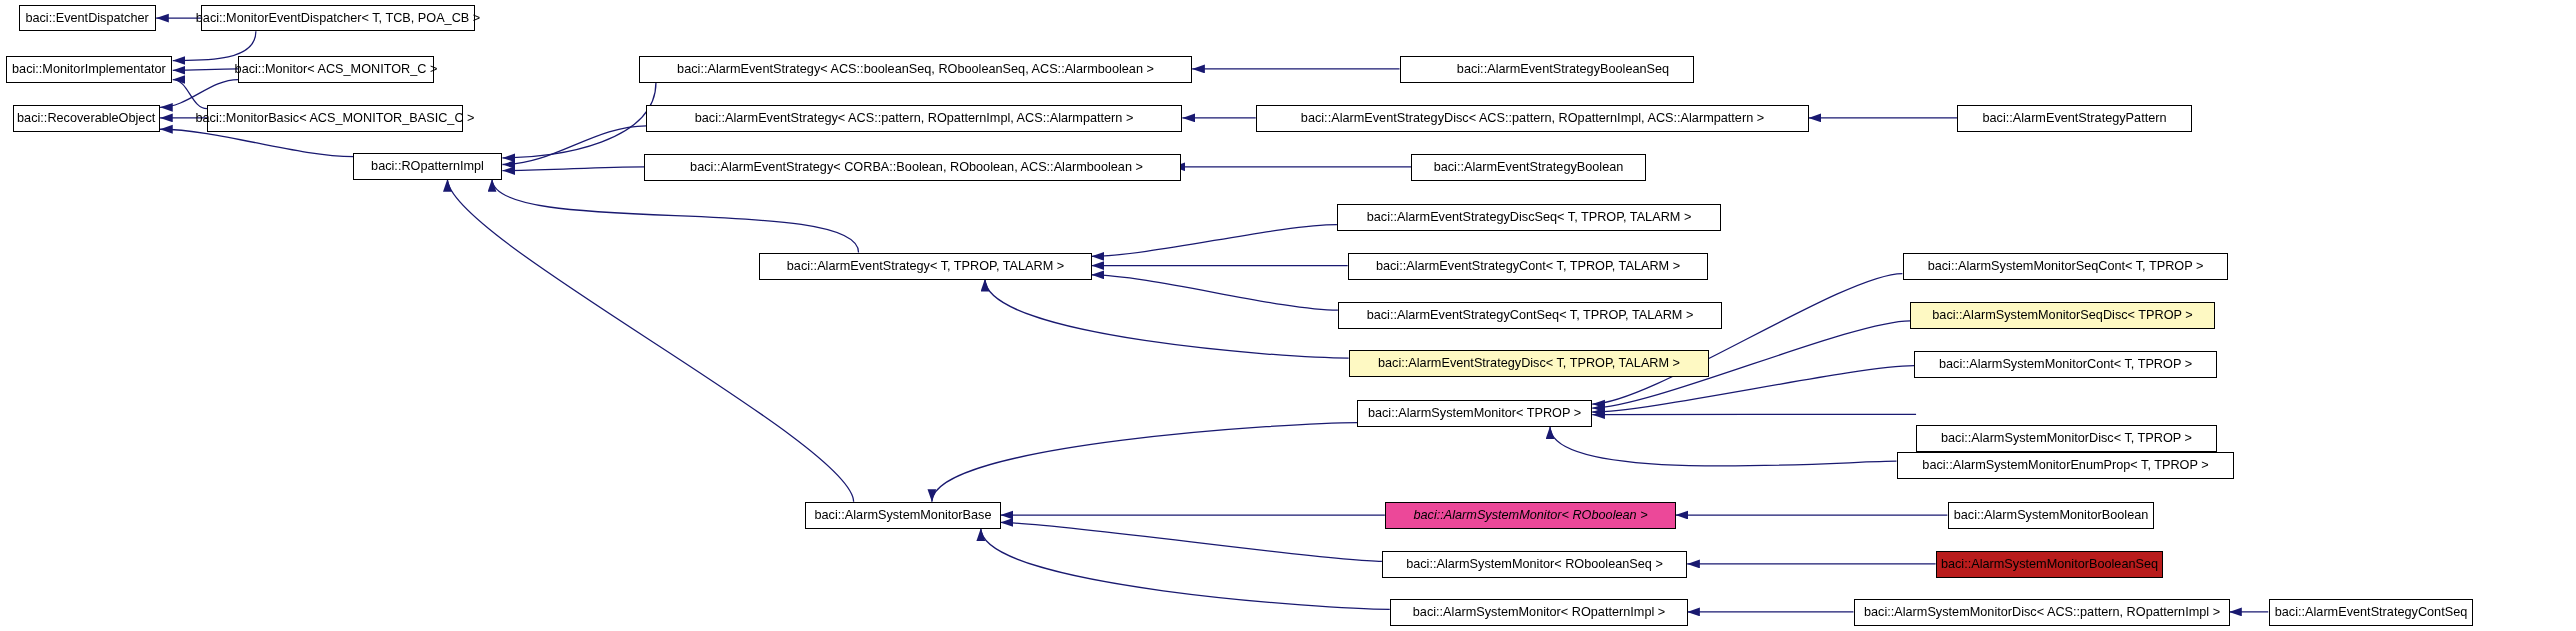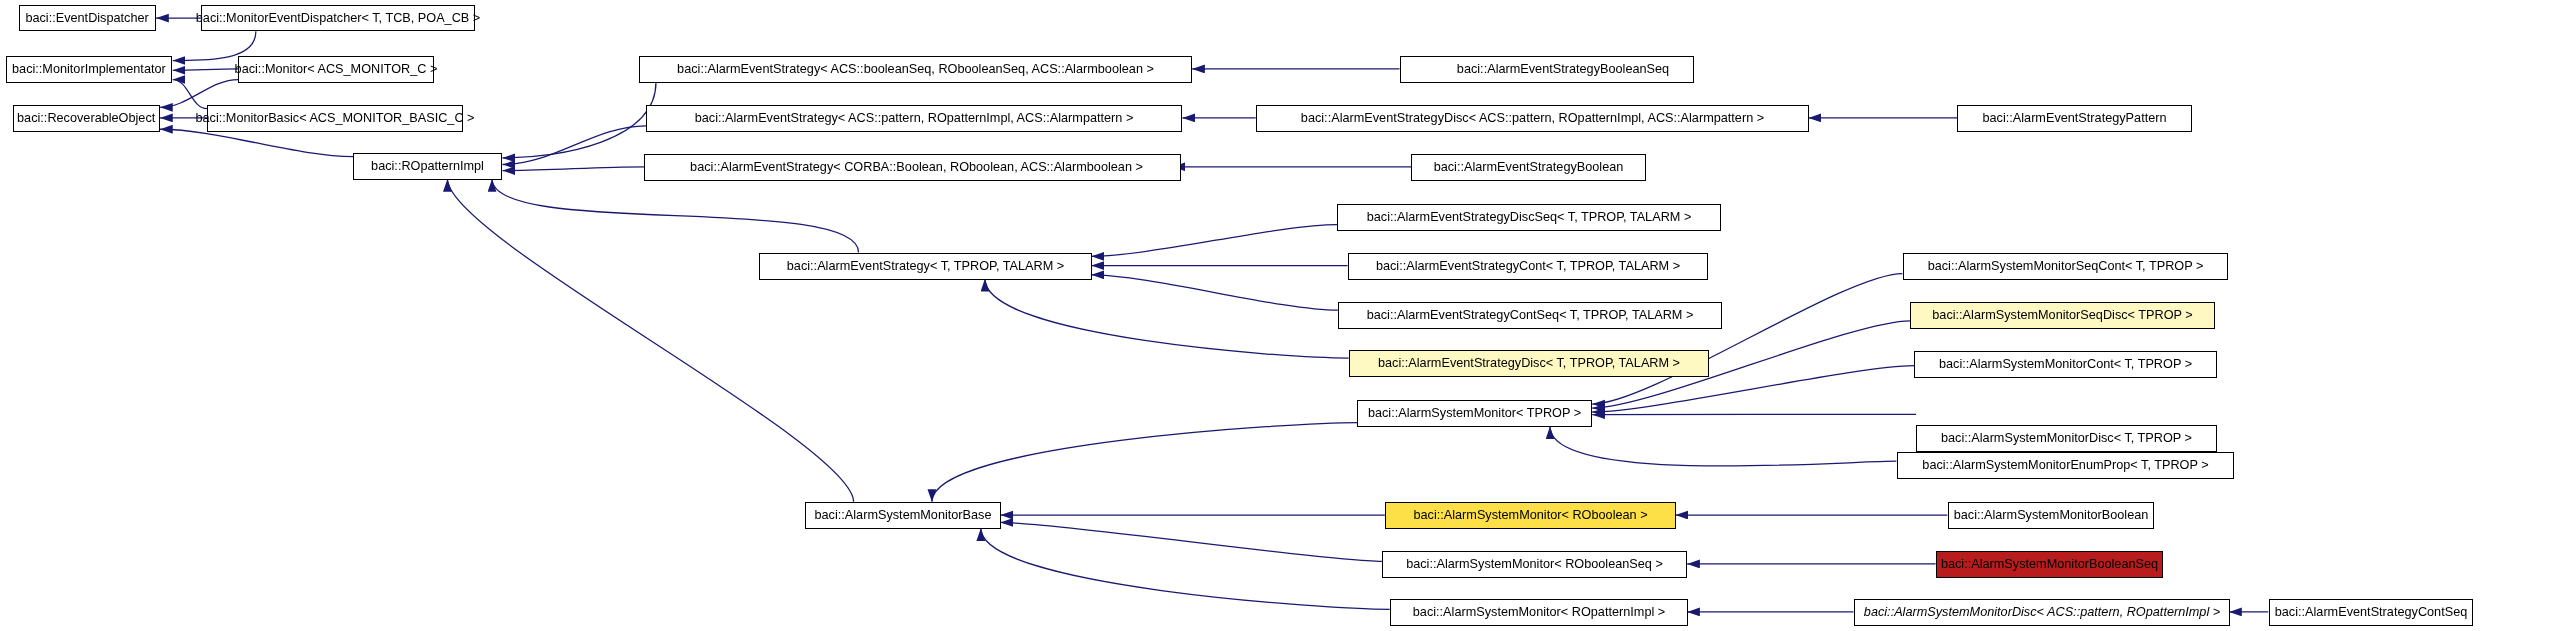--- a/index.html
+++ b/index.html
@@ -109,22 +109,22 @@
       <div class="class-node" style="left: 1348px; top: 253px; width: 358px; background: rgb(255, 255, 255); border-color: rgb(0, 0, 0); color: rgb(0, 0, 0);">baci::AlarmEventStrategyCont&lt; T, TPROP, TALARM &gt;</div>
       <div class="class-node" style="left: 1338px; top: 302px; width: 382px; background: rgb(255, 255, 255); border-color: rgb(0, 0, 0); color: rgb(0, 0, 0);">baci::AlarmEventStrategyContSeq&lt; T, TPROP, TALARM &gt;</div>
       <div class="class-node" style="left: 1349px; top: 350px; width: 358px; background: #fef9c3; border-color: rgb(0, 0, 0); color: rgb(0, 0, 0);">baci::AlarmEventStrategyDisc&lt; T, TPROP, TALARM &gt;</div>
       <div class="class-node" style="left: 1357px; top: 400px; width: 233px; background: rgb(255, 255, 255); border-color: rgb(0, 0, 0); color: rgb(0, 0, 0);">baci::AlarmSystemMonitor&lt; TPROP &gt;</div>
       <div class="class-node" style="left: 1903px; top: 253px; width: 323px; background: rgb(255, 255, 255); border-color: rgb(0, 0, 0); color: rgb(0, 0, 0);">baci::AlarmSystemMonitorSeqCont&lt; T, TPROP &gt;</div>
       <div class="class-node" style="left: 1910px; top: 302px; width: 303px; background: #fef9c3; border-color: rgb(0, 0, 0); color: rgb(0, 0, 0);">baci::AlarmSystemMonitorSeqDisc&lt; TPROP &gt;</div>
       <div class="class-node" style="left: 1914px; top: 351px; width: 301px; background: rgb(255, 255, 255); border-color: rgb(0, 0, 0); color: rgb(0, 0, 0);">baci::AlarmSystemMonitorCont&lt; T, TPROP &gt;</div>
       <div class="class-node" style="left: 1916px; top: 401px; width: 299px; background: rgb(255, 255, 255); border-color: rgb(0, 0, 0); color: rgb(0, 0, 0); margin-top: 24px;">baci::AlarmSystemMonitorDisc&lt; T, TPROP &gt;</div>
       <div class="class-node" style="left: 1897px; top: 452px; width: 335px; background: rgb(255, 255, 255); border-color: rgb(0, 0, 0); color: rgb(0, 0, 0);">baci::AlarmSystemMonitorEnumProp&lt; T, TPROP &gt;</div>
       <div class="class-node" style="left: 805px; top: 502px; width: 194px; background: rgb(255, 255, 255); border-color: rgb(0, 0, 0); color: rgb(0, 0, 0);">baci::AlarmSystemMonitorBase</div>
-      <div class="class-node" style="left: 1385px; top: 502px; width: 289px; background: #fde047; border-color: rgb(0, 0, 0); color: rgb(0, 0, 0);">baci::AlarmSystemMonitor&lt; ROboolean &gt;</div>
+      <div class="class-node" style="left: 1385px; top: 502px; width: 289px; background: #ec4899; border-color: rgb(0, 0, 0); color: rgb(0, 0, 0); font-style: italic;">baci::AlarmSystemMonitor&lt; ROboolean &gt;</div>
       <div class="class-node" style="left: 1948px; top: 502px; width: 204px; background: rgb(255, 255, 255); border-color: rgb(0, 0, 0); color: rgb(0, 0, 0);">baci::AlarmSystemMonitorBoolean</div>
       <div class="class-node" style="left: 1382px; top: 551px; width: 303px; background: rgb(255, 255, 255); border-color: rgb(0, 0, 0); color: rgb(0, 0, 0);">baci::AlarmSystemMonitor&lt; RObooleanSeq &gt;</div>
       <div class="class-node" style="left: 1936px; top: 551px; width: 225px; background: #b91c1c; border-color: rgb(0, 0, 0); color: rgb(0, 0, 0);">baci::AlarmSystemMonitorBooleanSeq</div>
       <div class="class-node" style="left: 1390px; top: 599px; width: 296px; background: rgb(255, 255, 255); border-color: rgb(0, 0, 0); color: rgb(0, 0, 0);">baci::AlarmSystemMonitor&lt; ROpatternImpl &gt;</div>
-      <div class="class-node" style="left: 1854px; top: 599px; width: 374px; background: rgb(255, 255, 255); border-color: rgb(0, 0, 0); color: rgb(0, 0, 0); font-style: italic;">baci::AlarmSystemMonitorDisc&lt; ACS::pattern, ROpatternImpl &gt;</div>
+      <div class="class-node" style="left: 1854px; top: 599px; width: 374px; background: rgb(255, 255, 255); border-color: rgb(0, 0, 0); color: rgb(0, 0, 0);">baci::AlarmSystemMonitorDisc&lt; ACS::pattern, ROpatternImpl &gt;</div>
       <div class="class-node" style="left: 2269px; top: 599px; width: 202px; background: rgb(255, 255, 255); border-color: rgb(0, 0, 0); color: rgb(0, 0, 0);">baci::AlarmEventStrategyContSeq</div>
     </div>
 </div>
 
 
 </body></html>

